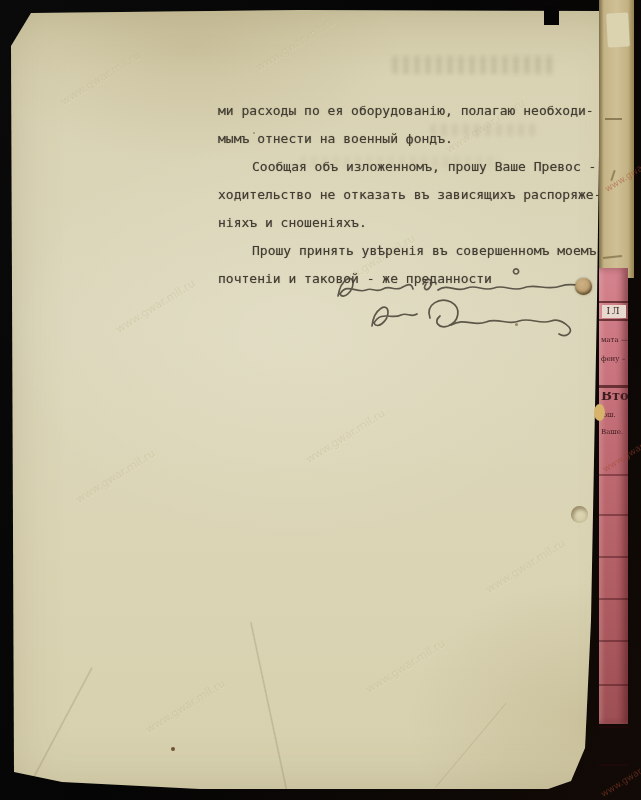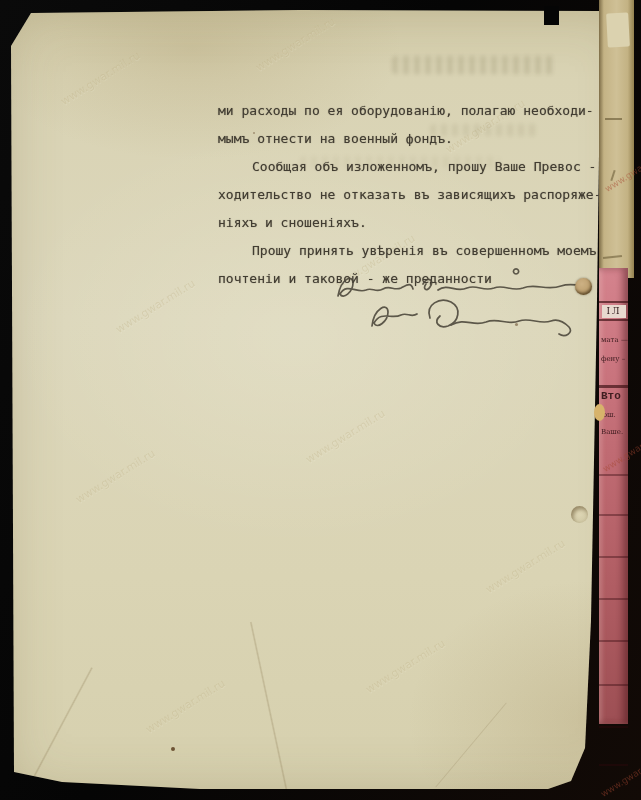--- a/index.html
+++ b/index.html
@@ -66,21 +66,21 @@
     background:linear-gradient(180deg,#d4838d 0%,#cc7781 18%,#c06b73 40%,#b05d63 70%,#9d4f54 100%);
     box-shadow:inset -5px 0 7px rgba(60,10,15,.45),inset 3px 0 4px rgba(255,220,215,.25);
   }
   .pink .rule{position:absolute;left:0;width:100%;background:rgba(55,12,16,.65);}
   .pink .rule.thin{height:2px;}
   .pink .rule.thick{height:3px;}
   .pink .hdrbox{position:absolute;left:3px;top:37px;width:24px;height:13px;background:#e8d9cf;
     color:#2c1517;font-size:9px;line-height:13px;text-align:center;letter-spacing:2px;font-family:"DejaVu Serif","Liberation Serif",serif;}
   .pink .frag{position:absolute;left:2px;color:#3f1d20;font-size:7px;line-height:8px;white-space:nowrap;
     font-family:"DejaVu Serif","Liberation Serif",serif;overflow:hidden;max-width:27px;}
-  .pink .frag.bold{font-weight:bold;font-size:11px;font-family:Liberation Mono, monospace;}
+  .pink .frag.bold{font-weight:bold;font-size:13px;}
   .pink .creaseline{position:absolute;left:0;width:100%;height:2px;background:rgba(50,8,12,.38);}
   .pink .blob{position:absolute;left:-5px;top:136px;width:11px;height:17px;background:#d7b36b;border-radius:50%;}
   
   .wm{position:absolute;font-family:"DejaVu Sans","Liberation Sans",sans-serif;
     font-size:11px;white-space:nowrap;transform:rotate(-32deg);pointer-events:none;
     color:rgba(185,172,128,.55);text-shadow:0 1px 1px rgba(255,255,240,.35);opacity:.55;}
   .wm.dark{color:rgba(165,70,48,.6);text-shadow:none;font-size:9px;opacity:.8;}
 </style>
 </head>
 <body>

